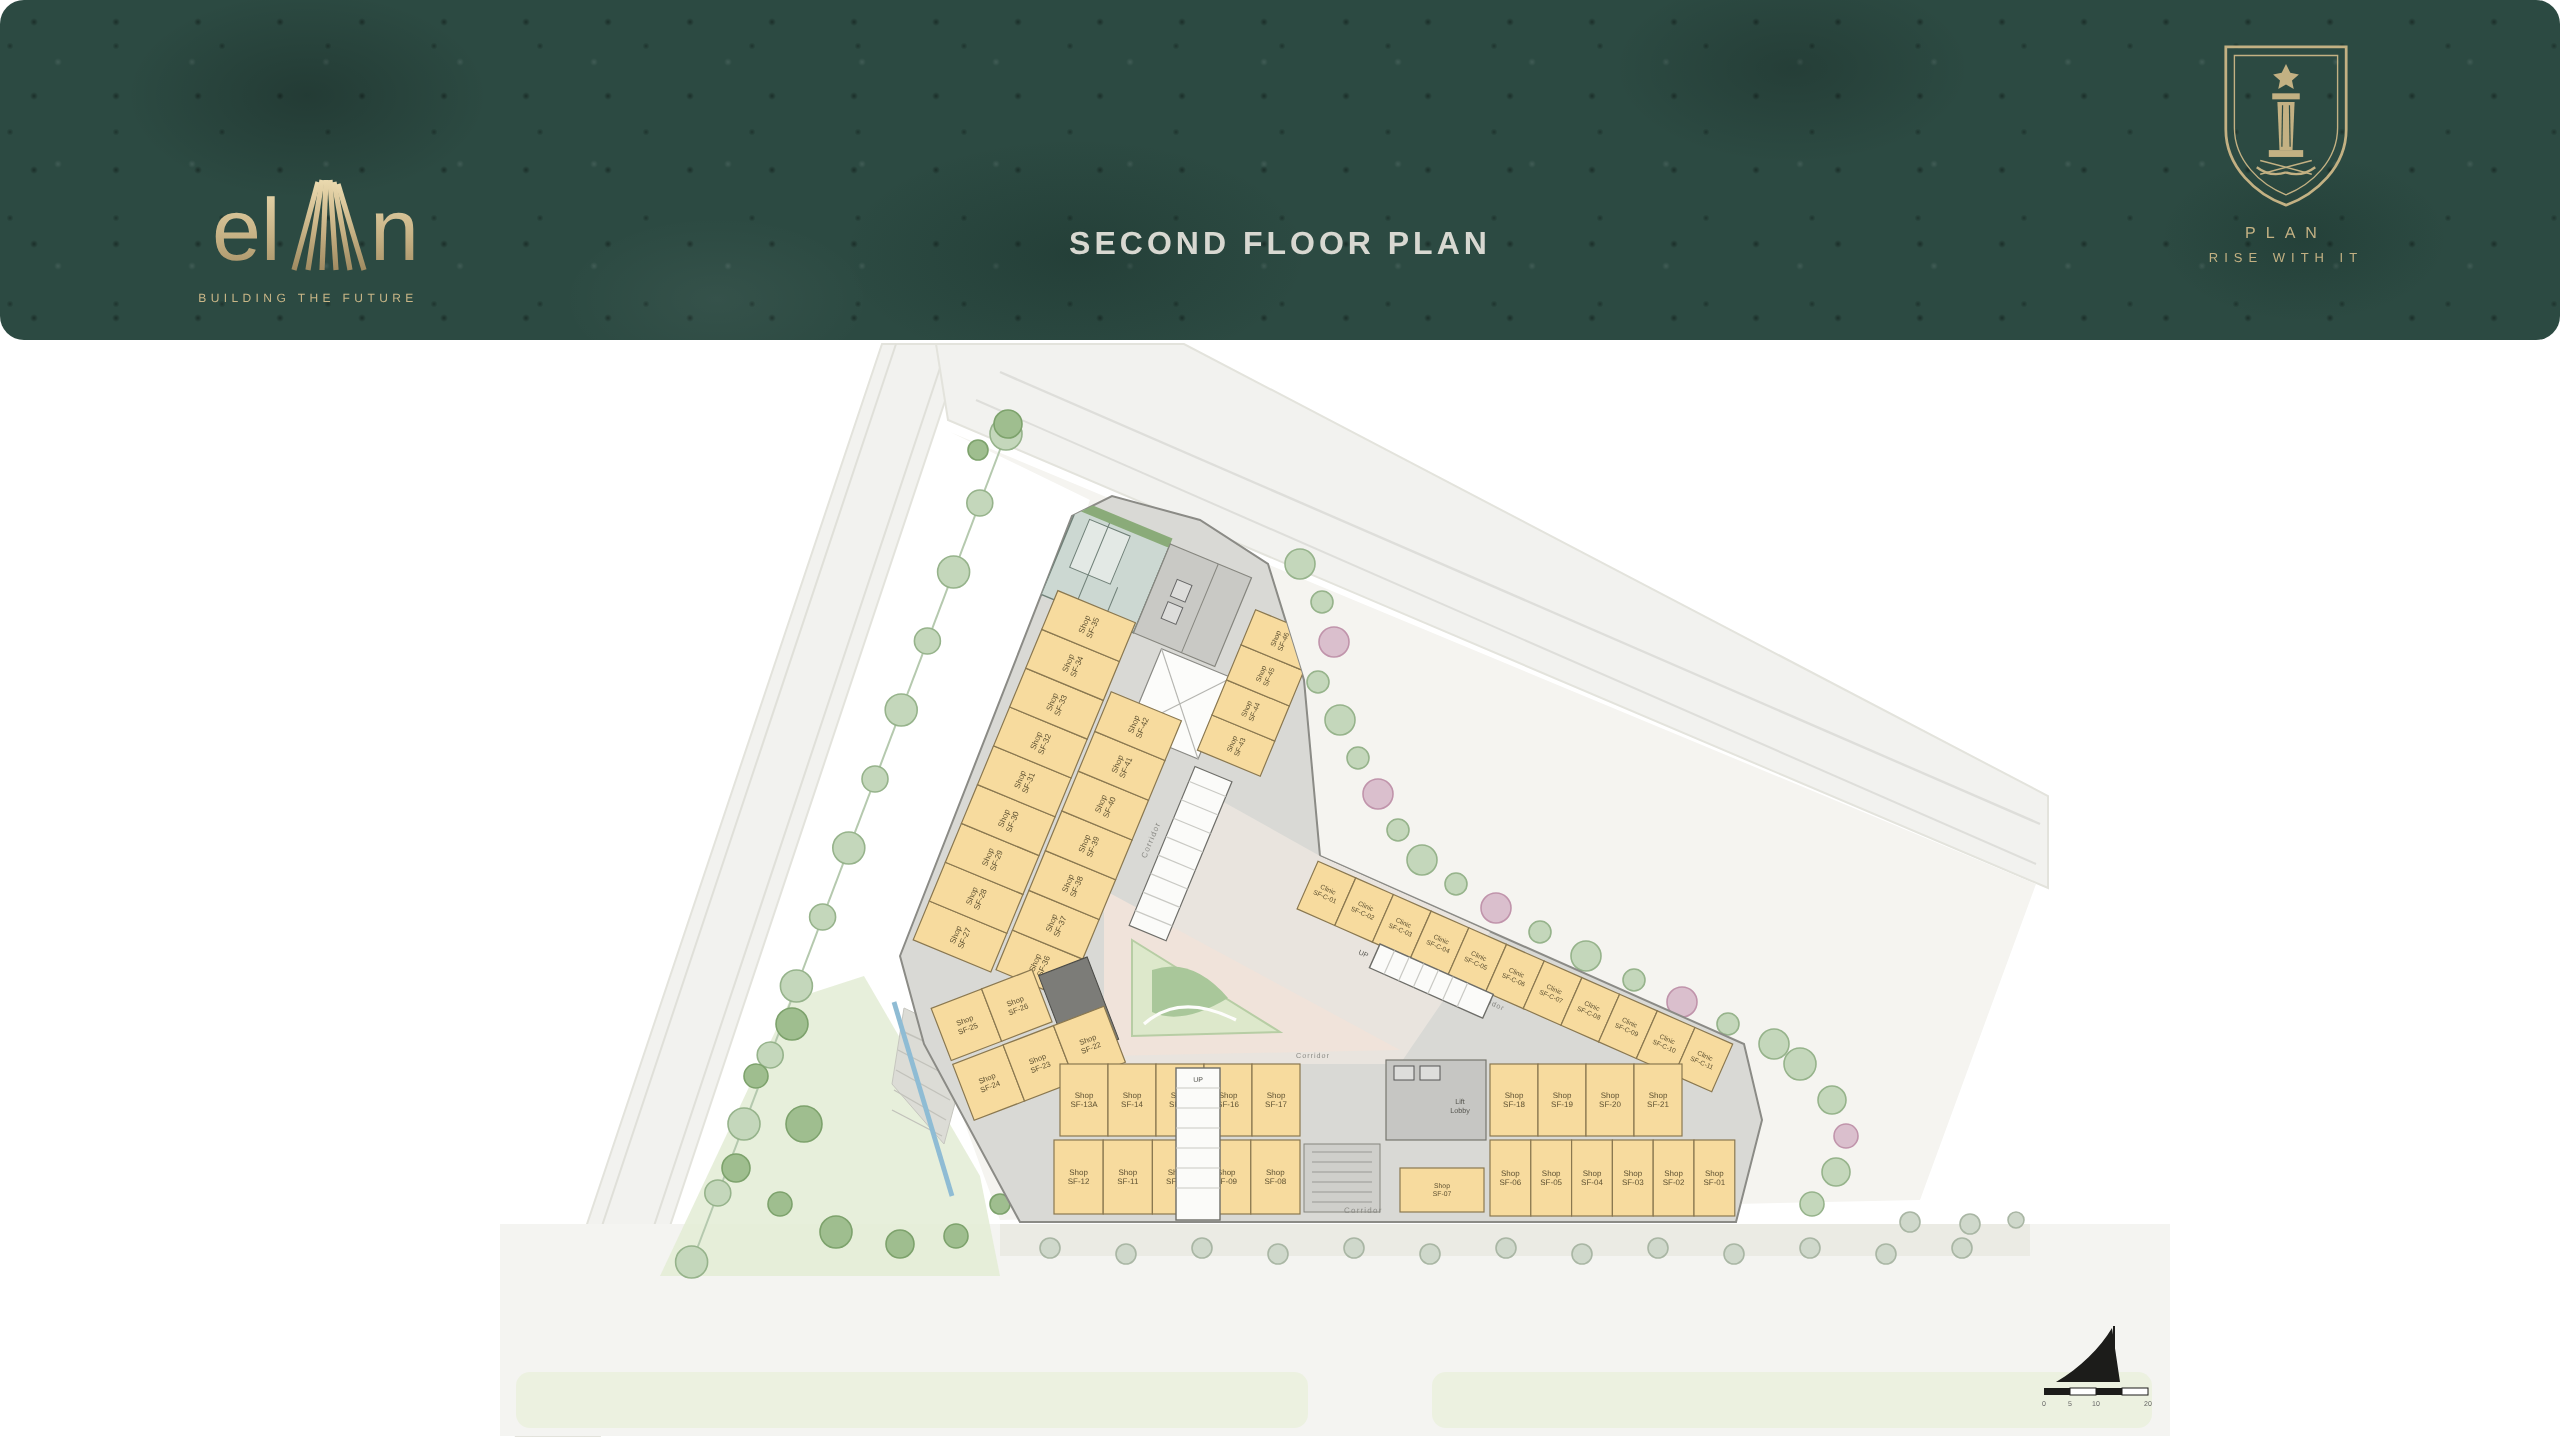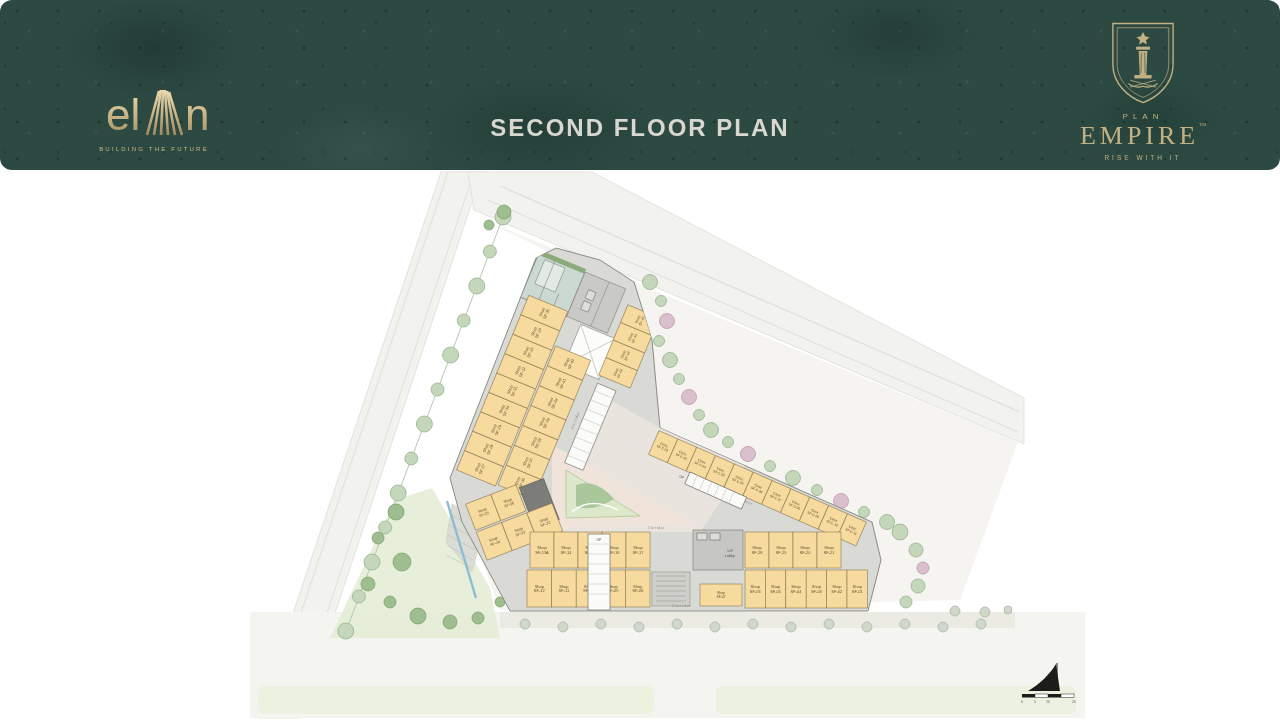--- a/index.html
+++ b/index.html
@@ -15,21 +15,21 @@
       radial-gradient(ellipse 150px 80px at 70% 20%, rgba(0,0,0,.16), transparent 60%),
       radial-gradient(ellipse 120px 70px at 90% 70%, rgba(10,32,26,.22), transparent 60%),
       radial-gradient(ellipse 130px 70px at 28% 88%, rgba(255,255,255,.045), transparent 60%),
       radial-gradient(circle 1.2px at 17px 11px, rgba(0,0,0,.38), transparent 2px),
       radial-gradient(circle 1px at 5px 23px, rgba(0,0,0,.30), transparent 1.8px),
       radial-gradient(circle 1.1px at 29px 31px, rgba(255,255,255,.10), transparent 2px);
     background-size:auto,auto,auto,auto,auto,41px 37px,53px 43px,67px 51px;border-radius:12px;}
   .brand-left{position:absolute;left:84px;top:88px;width:140px;text-align:center;color:#c7b285;}
   .brand-left .tagline{font-size:6px;letter-spacing:2.2px;color:#c9b687;margin-top:2px;white-space:nowrap;}
   .title{position:absolute;left:0;top:114px;width:1280px;text-align:center;
-    font-size:24px;font-weight:700;letter-spacing:2px;color:#d8d8d1;}
+    font-size:16px;font-weight:700;letter-spacing:2px;color:#d8d8d1;}
   .brand-right{position:absolute;right:62px;top:20px;width:150px;text-align:center;color:#c3b183;}
   .brand-right .eyebrow{font-size:8px;letter-spacing:5px;margin-top:6px;}
   .brand-right .wordmark{font-family:"Liberation Serif",serif;font-size:26px;letter-spacing:4px;margin-top:2px;line-height:1;}
   .brand-right .tm{font-size:7px;vertical-align:top;letter-spacing:0;}
   .brand-right .tagline{font-size:6.5px;letter-spacing:3px;margin-top:5px;}
 
   
   .plan-wrap{position:absolute;left:0;top:170px;width:1280px;height:550px;background:#fff;}
   svg text{font-family:"Liberation Sans",sans-serif;}
 </style>
@@ -75,21 +75,20 @@
           <path d="M40,36 h10 l-1.2,28 h-7.6 Z" fill="#c3b183" stroke="none"></path>
           <line x1="43" y1="38" x2="42.6" y2="62" stroke="#2c4a42" stroke-width="0.7"></line>
           <line x1="47" y1="38" x2="47.4" y2="62" stroke="#2c4a42" stroke-width="0.7"></line>
           <rect x="35" y="64" width="20" height="4" fill="#c3b183" stroke="none"></rect>
           <path d="M28,74 q8,6 17,3" stroke-width="1.4"></path>
           <path d="M62,74 q-8,6 -17,3" stroke-width="1.4"></path>
           <path d="M30,70 l30,8 M60,70 l-30,8" stroke-width="0.9"></path>
         </g>
       </svg>
       <div class="eyebrow">PLAN</div>
-      <div class="wordmark"><span>EMPIRE</span><span class="tm">™</span></div>
       <div class="tagline">RISE WITH IT</div>
     </div>
   </div>
 
   <div class="plan-wrap">
   <svg id="plan" width="1280" height="550" viewBox="0 0 1280 550">
     <defs>
       <clipPath id="bclip">
         <polygon points="450,308 536,88 556,78 600,90 634,112 652,170 660,258 872,352 881,390 868,441 510,441 462,352"></polygon>
       </clipPath>

